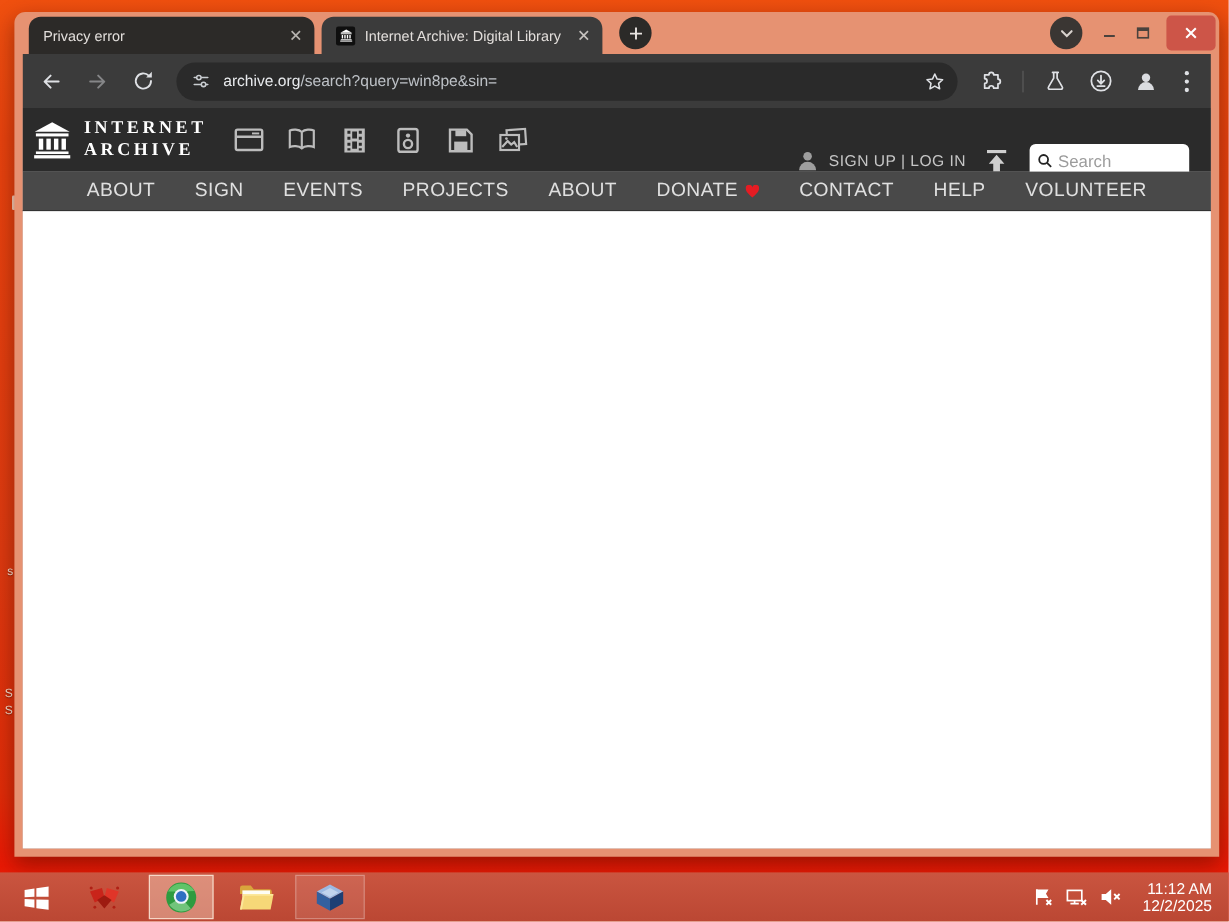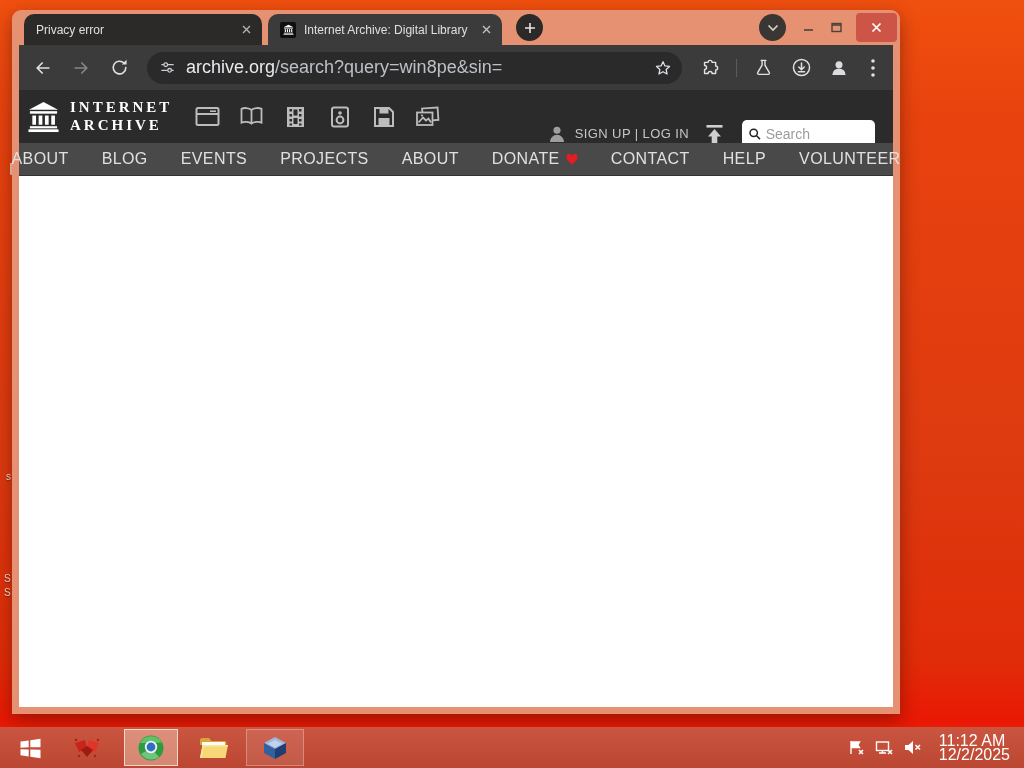--- a/index.html
+++ b/index.html
@@ -6,21 +6,21 @@
   html,body { width:1024px; height:768px; overflow:hidden; }
   body { font-family:"Liberation Sans", sans-serif; }
   .screen { position:relative; width:1024px; height:768px;
     background:linear-gradient(180deg,#f0500f 0%,#e8430e 15%,#dd3a10 60%,#e02c08 86%,#ea1804 94%,#dd3a10 100%); }
 
   
   .frag { position:absolute; color:rgba(255,250,235,.9); font-size:10px; line-height:10px; text-shadow:0 1px 1px rgba(0,0,0,.4); }
   .frag-dash { position:absolute; left:10px; top:163px; width:3px; height:12px; background:rgba(255,245,230,.8); border-radius:1px; }
 
   
-  .window { position:absolute; left:12px; top:10px; width:888px; height:704px;
+  .window { position:absolute; left:12px; top:10px; width:1004px; height:704px;
     background:#e69272; border-radius:9px 9px 0 0; box-shadow:0 6px 18px rgba(60,10,0,.45); }
 
   
   .tabstrip { position:relative; height:35px; }
   .tab { position:absolute; bottom:0; height:31px; border-radius:10px 10px 0 0;
     display:flex; align-items:center; padding:0 8px 0 12px; font-size:12px; color:#e2dedb; cursor:default; }
   .tab-inactive { left:12px; width:238px; background:#2c2a28; }
   .tab-active { left:256px; width:234px; background:#3b3b3b; }
   .tab-title { flex:1; overflow:hidden; white-space:nowrap; text-overflow:ellipsis; }
   .tab-close { width:16px; height:16px; display:flex; align-items:center; justify-content:center; border-radius:50%; margin-left:6px; flex:none; }
@@ -28,21 +28,21 @@
   .newtab { position:absolute; left:504px; top:4px; width:27px; height:27px; border-radius:50%; background:#2b2a28; display:flex; align-items:center; justify-content:center; }
   .tabsearch { position:absolute; right:114px; top:4px; width:27px; height:27px; border-radius:50%; background:#3a3633; display:flex; align-items:center; justify-content:center; }
   .winbtn { position:absolute; top:6px; width:24px; height:22px; display:flex; align-items:center; justify-content:center; }
   .btn-min { right:80px; } .btn-max { right:52px; }
   .btn-close { position:absolute; top:3px; right:3px; width:41px; height:29px; border-radius:4px; background:#cd5548; display:flex; align-items:center; justify-content:center; }
 
   
   .toolbar { height:45px; margin:0 7px; background:#3b3b3b; display:flex; align-items:center; padding:0 8px; gap:6px; }
   .tbtn { width:32px; height:32px; display:flex; align-items:center; justify-content:center; flex:none; border-radius:50%; }
   .omnibox { flex:1; height:32px; background:#2a2a2a; border-radius:16px; display:flex; align-items:center; padding:0 10px 0 12px; margin:0 6px; min-width:0; }
-  .url { font-size:18px; white-space:nowrap; overflow:hidden; margin-left:10px; flex:1; }
+  .url { font-size:13px; white-space:nowrap; overflow:hidden; margin-left:10px; flex:1; }
   .url-domain { color:#e8eaed; } .url-path { color:#bdc1c6; }
   .tb-divider { width:1px; height:18px; background:#5b5b5b; margin:0 4px; flex:none; }
 
   
   .page { height:617px; margin:0 7px; display:flex; flex-direction:column; background:#a3a3a3; }
   .ia-header { height:53px; background:#2b2b2b; display:flex; align-items:center; padding:0 8px; flex:none; }
   .ia-logo { display:flex; align-items:center; gap:10px; }
   .ia-wordmark { font-family:"Liberation Serif", serif; color:#fff; font-size:15px; font-weight:bold; letter-spacing:3px; line-height:1.15; }
   .media-icons { display:flex; align-items:center; gap:17px; margin-left:22px; }
   .media-btn { width:27px; height:27px; display:flex; align-items:center; justify-content:center; }
@@ -58,21 +58,21 @@
 
   
   .taskbar { position:absolute; left:0; bottom:0; width:1024px; height:41px;
     background:linear-gradient(180deg,#ca5540,#bb4733); display:flex; align-items:center; padding:0 8px; }
   .task-btn { height:37px; display:flex; align-items:center; justify-content:center; flex:none; }
   .start { width:44px; }
   .app { width:46px; margin-left:12px; }
   .app-active { background:rgba(255,238,222,.38); border:1px solid rgba(255,240,225,.75); width:54px; margin-left:14px; }
   .app-running { background:rgba(255,255,255,.10); border:1px solid rgba(255,255,255,.28); width:58px; margin-left:10px; }
   .tray { margin-left:auto; display:flex; align-items:center; gap:10px; padding-right:6px; }
-  .clock { color:#fff; font-size:16px; line-height:14px; text-align:left; margin-left:6px; }
+  .clock { color:#fff; font-size:13px; line-height:14px; text-align:right; margin-left:6px; }
 </style>
 </head>
 <body>
 
 <div class="screen">
 
   <div class="frag-dash"></div>
   <span class="frag" style="left:6px; top:472px;">s</span>
   <span class="frag" style="left:4px; top:574px;">S</span>
   <span class="frag" style="left:4px; top:588px;">S</span>
@@ -292,21 +292,21 @@
             <input type="text" placeholder="Search" style="">
           </div>
         </div>
       </div>
 
       <div class="ia-nav">
         <span class="nav-item">
             <span>ABOUT</span>
           </span>
         <span class="nav-item">
-            <span>BLOG</span>
+            <span>SIGN</span>
           </span>
         <span class="nav-item">
             <span>EVENTS</span>
           </span>
         <span class="nav-item">
             <span>PROJECTS</span>
           </span>
         <span class="nav-item">
             <span>ABOUT</span>
           </span>

